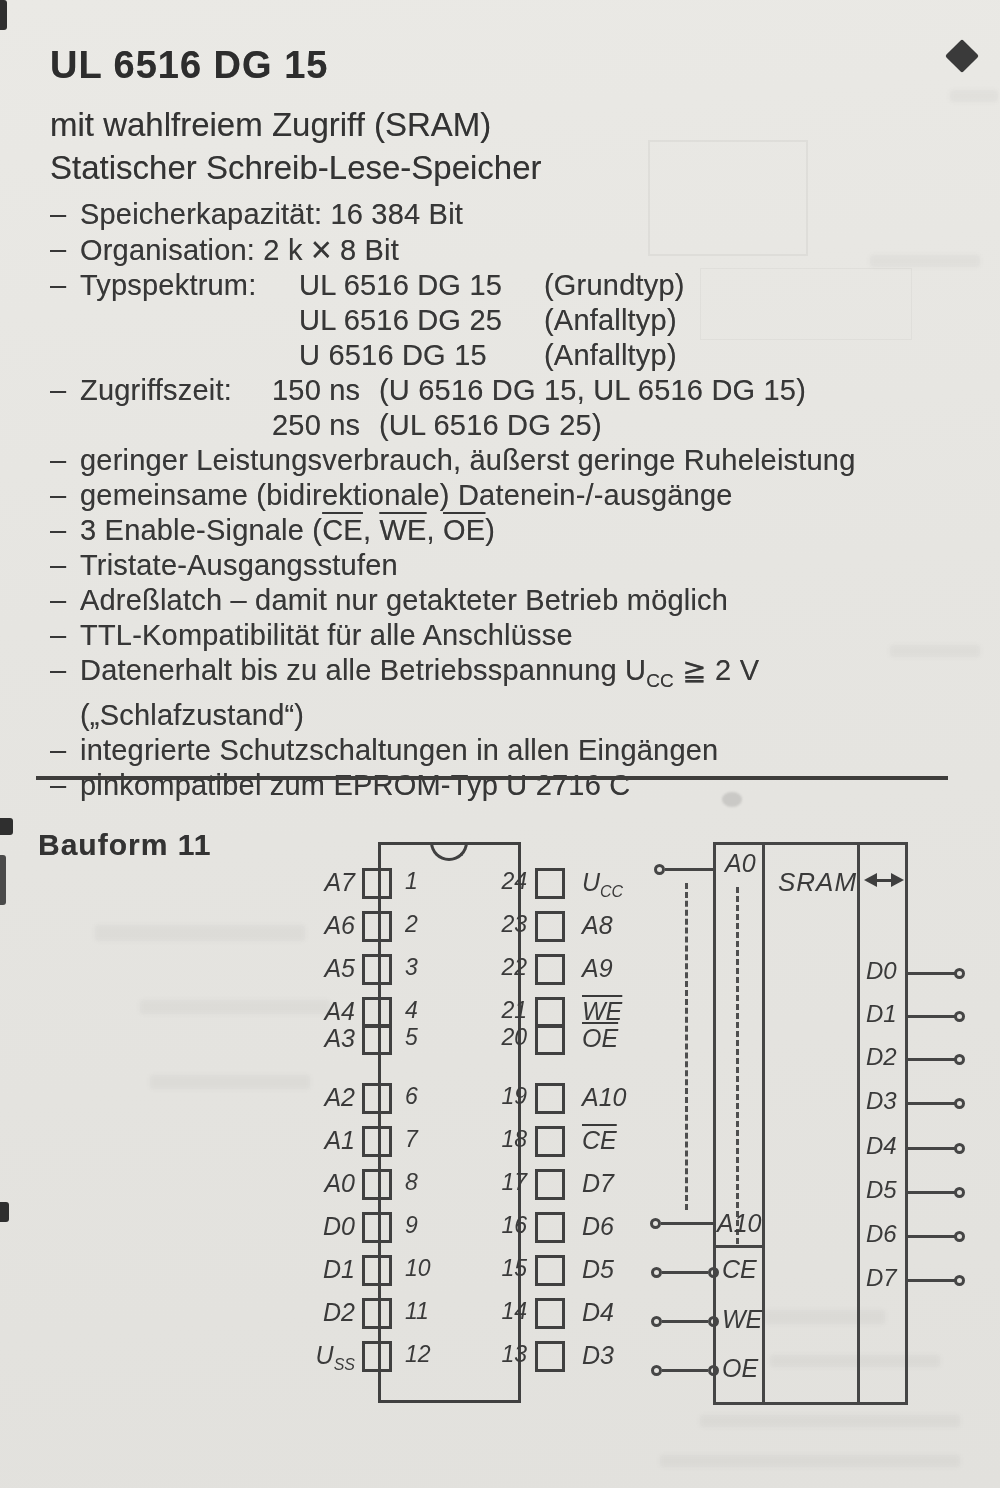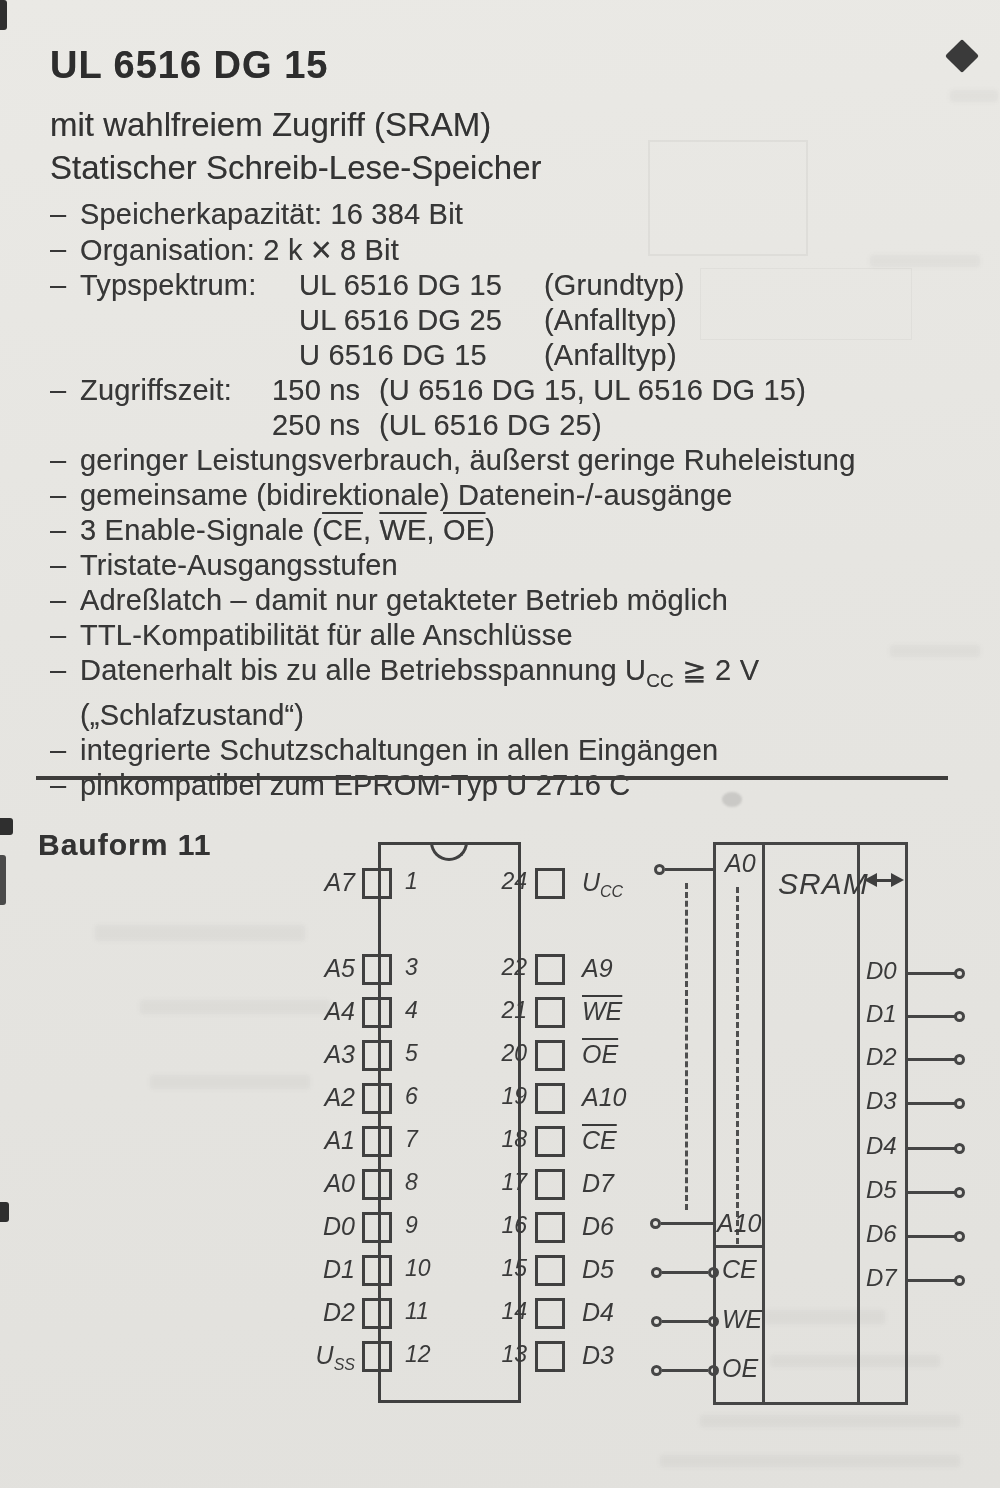--- a/index.html
+++ b/index.html
@@ -59,21 +59,21 @@
            box-sizing:border-box;}
   .b-div1{position:absolute;left:132px;top:7px;width:3px;height:563px;background:#454545;}
   .b-div2{position:absolute;left:227px;top:7px;width:3px;height:563px;background:#454545;}
   .hline{position:absolute;height:3px;background:#454545;}
   .vdash{position:absolute;width:0;border-left:3px dashed #4e4e4e;}
   .term{position:absolute;width:11px;height:11px;border:3px solid #454545;border-radius:50%;
         box-sizing:border-box;background:transparent;}
   .blbl{position:absolute;font-style:italic;font-weight:500;color:#3a3a3a;font-size:25px;}
   .dlbl{position:absolute;font-style:italic;font-weight:500;color:#3a3a3a;font-size:24px;}
   .sramlbl{position:absolute;left:148px;top:32px;font-style:italic;font-weight:500;
-           font-size:30px;letter-spacing:1px;color:#3a3a3a;}
+           font-size:26px;letter-spacing:1px;color:#3a3a3a;}
   .dbl-arrow{position:absolute;left:234px;top:38px;width:40px;height:14px;}
   .dbl-arrow .shaft{position:absolute;left:8px;right:8px;top:6px;height:3px;background:#3e3e3e;}
   .dbl-arrow .hl{position:absolute;left:0;top:0;width:0;height:0;
       border-top:7px solid transparent;border-bottom:7px solid transparent;border-right:13px solid #3e3e3e;}
   .dbl-arrow .hr{position:absolute;right:0;top:0;width:0;height:0;
       border-top:7px solid transparent;border-bottom:7px solid transparent;border-left:13px solid #3e3e3e;}
 </style>
 </head>
 <body>
 
@@ -206,41 +206,51 @@
     <div class="prow" style="top:23px">
       <span class="pl ital pinlbl"><span>A7</span></span>
       <span class="pbox"></span>
       <span class="pnums ital">
           <span>1</span>
           <span>24</span>
         </span>
       <span class="pbox"></span>
       <span class="pr ital pinlbl"><span>U</span><sub class="pinsub">CC</sub></span>
     </div>
+    <div class="prow" style="top:66px">
+      <span class="pl ital pinlbl"><span>A6</span></span>
+      <span class="pbox"></span>
+      <span class="pnums ital">
+          <span>2</span>
+          <span>23</span>
+        </span>
+      <span class="pbox"></span>
+      <span class="pr ital pinlbl"><span>A8</span></span>
+    </div>
     <div class="prow" style="top:109px">
       <span class="pl ital pinlbl"><span>A5</span></span>
       <span class="pbox"></span>
       <span class="pnums ital">
           <span>3</span>
           <span>22</span>
         </span>
       <span class="pbox"></span>
       <span class="pr ital pinlbl"><span>A9</span></span>
     </div>
     <div class="prow" style="top:152px">
       <span class="pl ital pinlbl"><span>A4</span></span>
       <span class="pbox"></span>
       <span class="pnums ital">
           <span>4</span>
           <span>21</span>
         </span>
       <span class="pbox"></span>
       <span class="pr ital pinlbl"><span class="ovl">WE</span></span>
     </div>
-    <div class="prow" style="top:195px">
+    <div class="prow" style="top:179px">
       <span class="pl ital pinlbl"><span>A3</span></span>
       <span class="pbox"></span>
       <span class="pnums ital">
           <span>5</span>
           <span>20</span>
         </span>
       <span class="pbox"></span>
       <span class="pr ital pinlbl"><span class="ovl">OE</span></span>
     </div>
     <div class="prow" style="top:238px">

